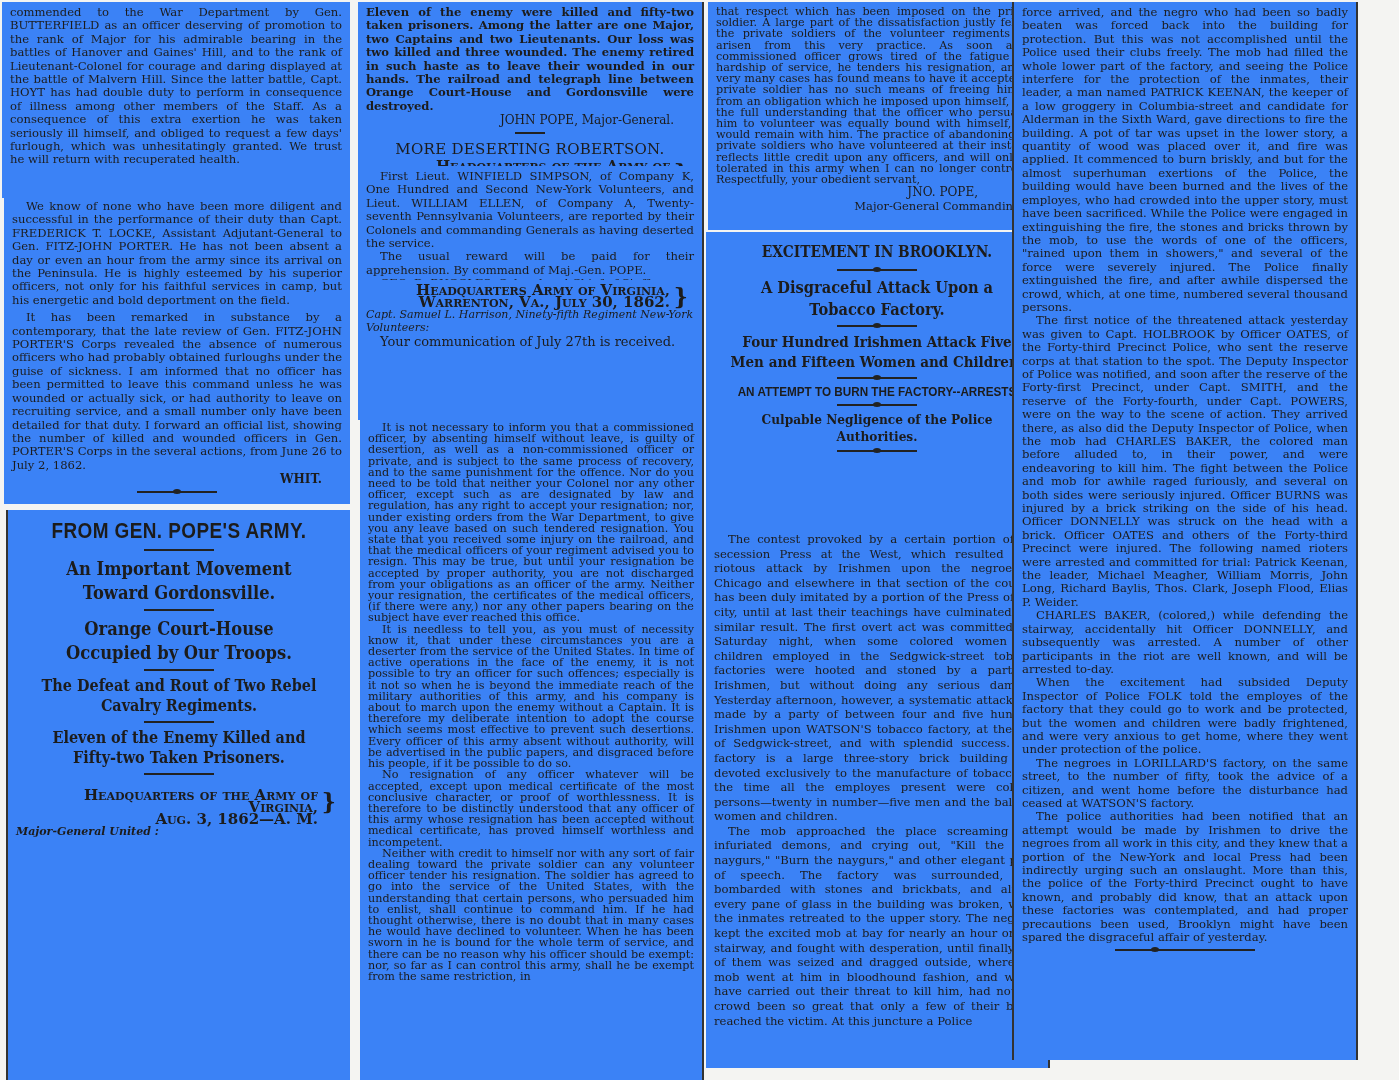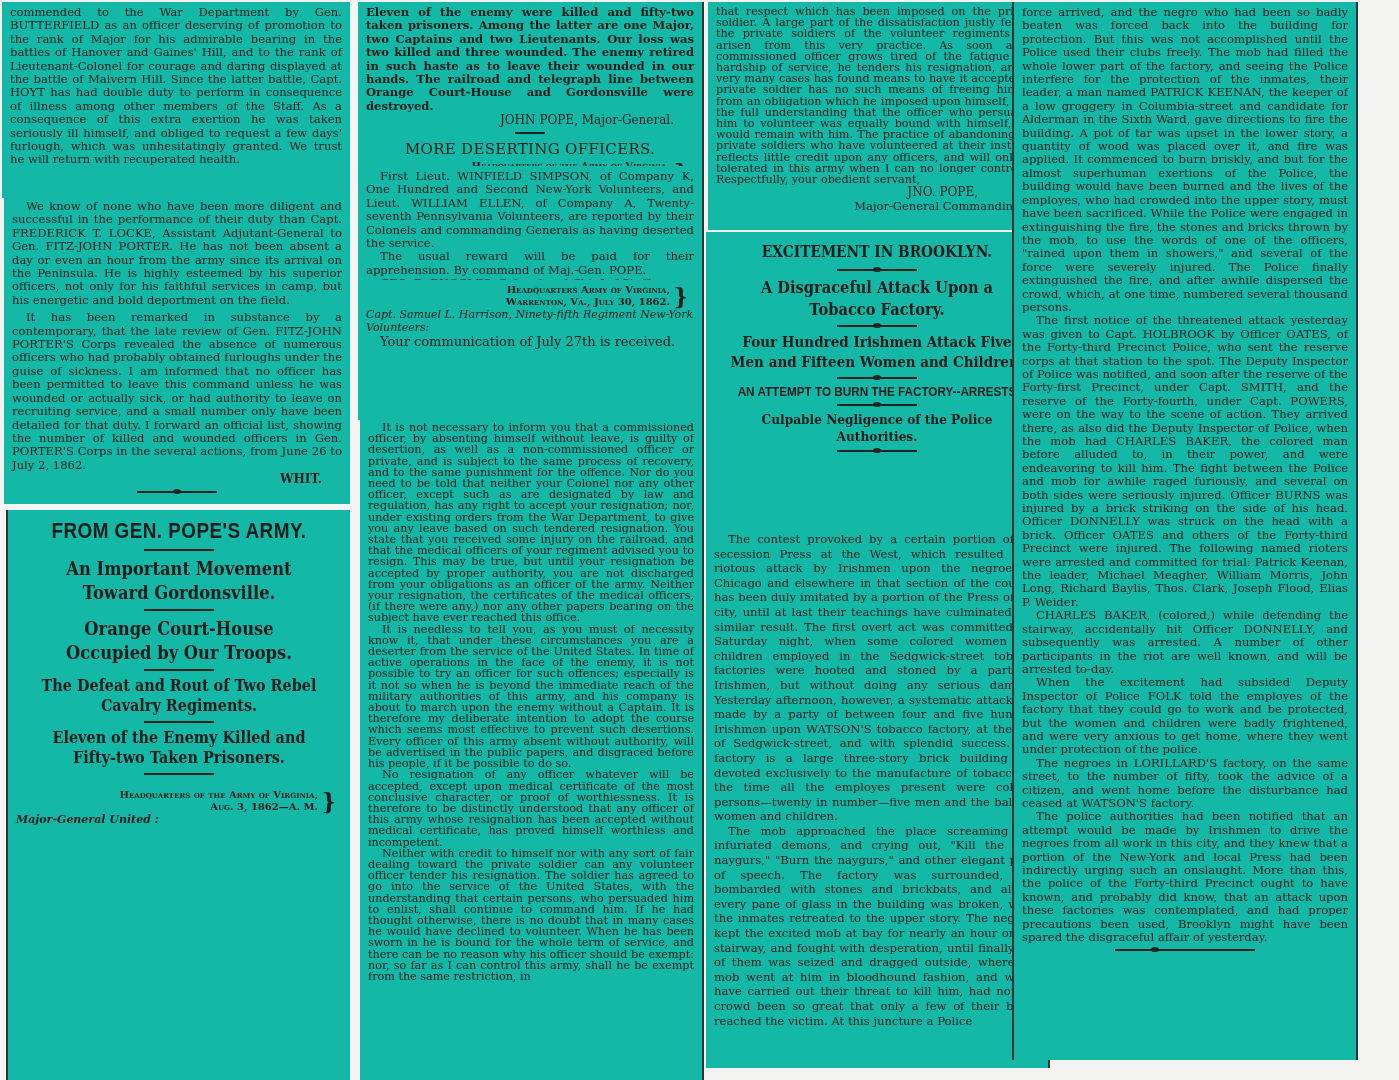--- a/index.html
+++ b/index.html
@@ -12,21 +12,21 @@
   }
   .col {
     position: absolute; top: 0; height: 1080px;
     box-sizing: border-box; overflow: hidden;
   }
   .c1 { left: 0; width: 354px; }
   .c2 { left: 356px; width: 350px; }
   .c3 { left: 706px; width: 346px; }
   .c4 { left: 1012px; width: 363px; padding-left: 20px; }
   .clip {
-    background: #14b8a6;
+    background: #3b82f6;
     box-sizing: border-box;
     padding: 4px 8px;
     position: absolute;
     overflow: hidden;
   }
   .rule-v { border-right: 2px solid #333; }
   .rule-l { border-left: 2px solid #333; }
   p {
     margin: 0; text-align: justify; text-indent: 14px;
     font-size: 11.6px; line-height: 13.4px;
@@ -54,21 +54,21 @@
   h3.sub {
     font-weight: bold; text-align: center; font-size: 16px; line-height: 20px; margin: 4px 0;
     transform: scaleX(0.9);
   }
   h3.plain { font-weight: normal; text-align: center; font-size: 15px; margin: 6px 0 2px; letter-spacing: 0.3px; }
   h3.caps-sans {
     font-family: "Liberation Sans", sans-serif; font-weight: bold; text-align: center;
     font-size: 13px; margin: 4px 0; transform: scaleX(0.9);
   }
   .dateline {
-    font-variant: small-caps; font-size: 10px; line-height: 12px; text-align: right;
+    font-variant: small-caps; font-size: 15px; line-height: 12px; text-align: right;
     padding-right: 24px; position: relative; font-weight: bold;
   }
   .dateline::after {
     content: "}"; position: absolute; right: 6px; top: 0; font-size: 22px; line-height: 24px;
   }
   .salute { font-style: italic; font-size: 11px; line-height: 13px; font-weight: bold; }
 </style>
 </head>
 <body>
 
@@ -99,21 +99,21 @@
     </div>
     <div class="salute">Major-General United :</div>
   </div>
 </div>
 
 <div class="col c2">
   <div class="clip rule-v" style="top:2px;left:2px;width:346px;height:168px;">
     <p class="noind" style="font-weight:bold;">Eleven of the enemy were killed and fifty-two taken prisoners. Among the latter are one Major, two Captains and two Lieutenants. Our loss was two killed and three wounded. The enemy retired in such haste as to leave their wounded in our hands. The railroad and telegraph line between Orange Court-House and Gordonsville were destroyed.</p>
     <div class="sig" style="font-weight:normal;">JOHN POPE, Major-General.</div>
     <div class="dash" style="width:30px;"></div>
-    <h3 class="plain">MORE DESERTING OFFICERS.</h3>
+    <h3 class="plain">MORE DESERTING ROBERTSON.</h3>
     <div class="dateline">
       <div>Headquarters of the Army of Virginia,</div>
 
     </div>
   </div>
   <div class="clip rule-v" style="top:166px;left:2px;width:346px;height:120px;">
     <p>First Lieut. WINFIELD SIMPSON, of Company K, One Hundred and Second New-York Volunteers, and Lieut. WILLIAM ELLEN, of Company A, Twenty-seventh Pennsylvania Volunteers, are reported by their Colonels and commanding Generals as having deserted the service.</p>
     <p>The usual reward will be paid for their apprehension. By command of Maj.-Gen. POPE.</p>
     <p>GEO. D. RUGGLES, Colonel and Chief of Staff.</p>
 

